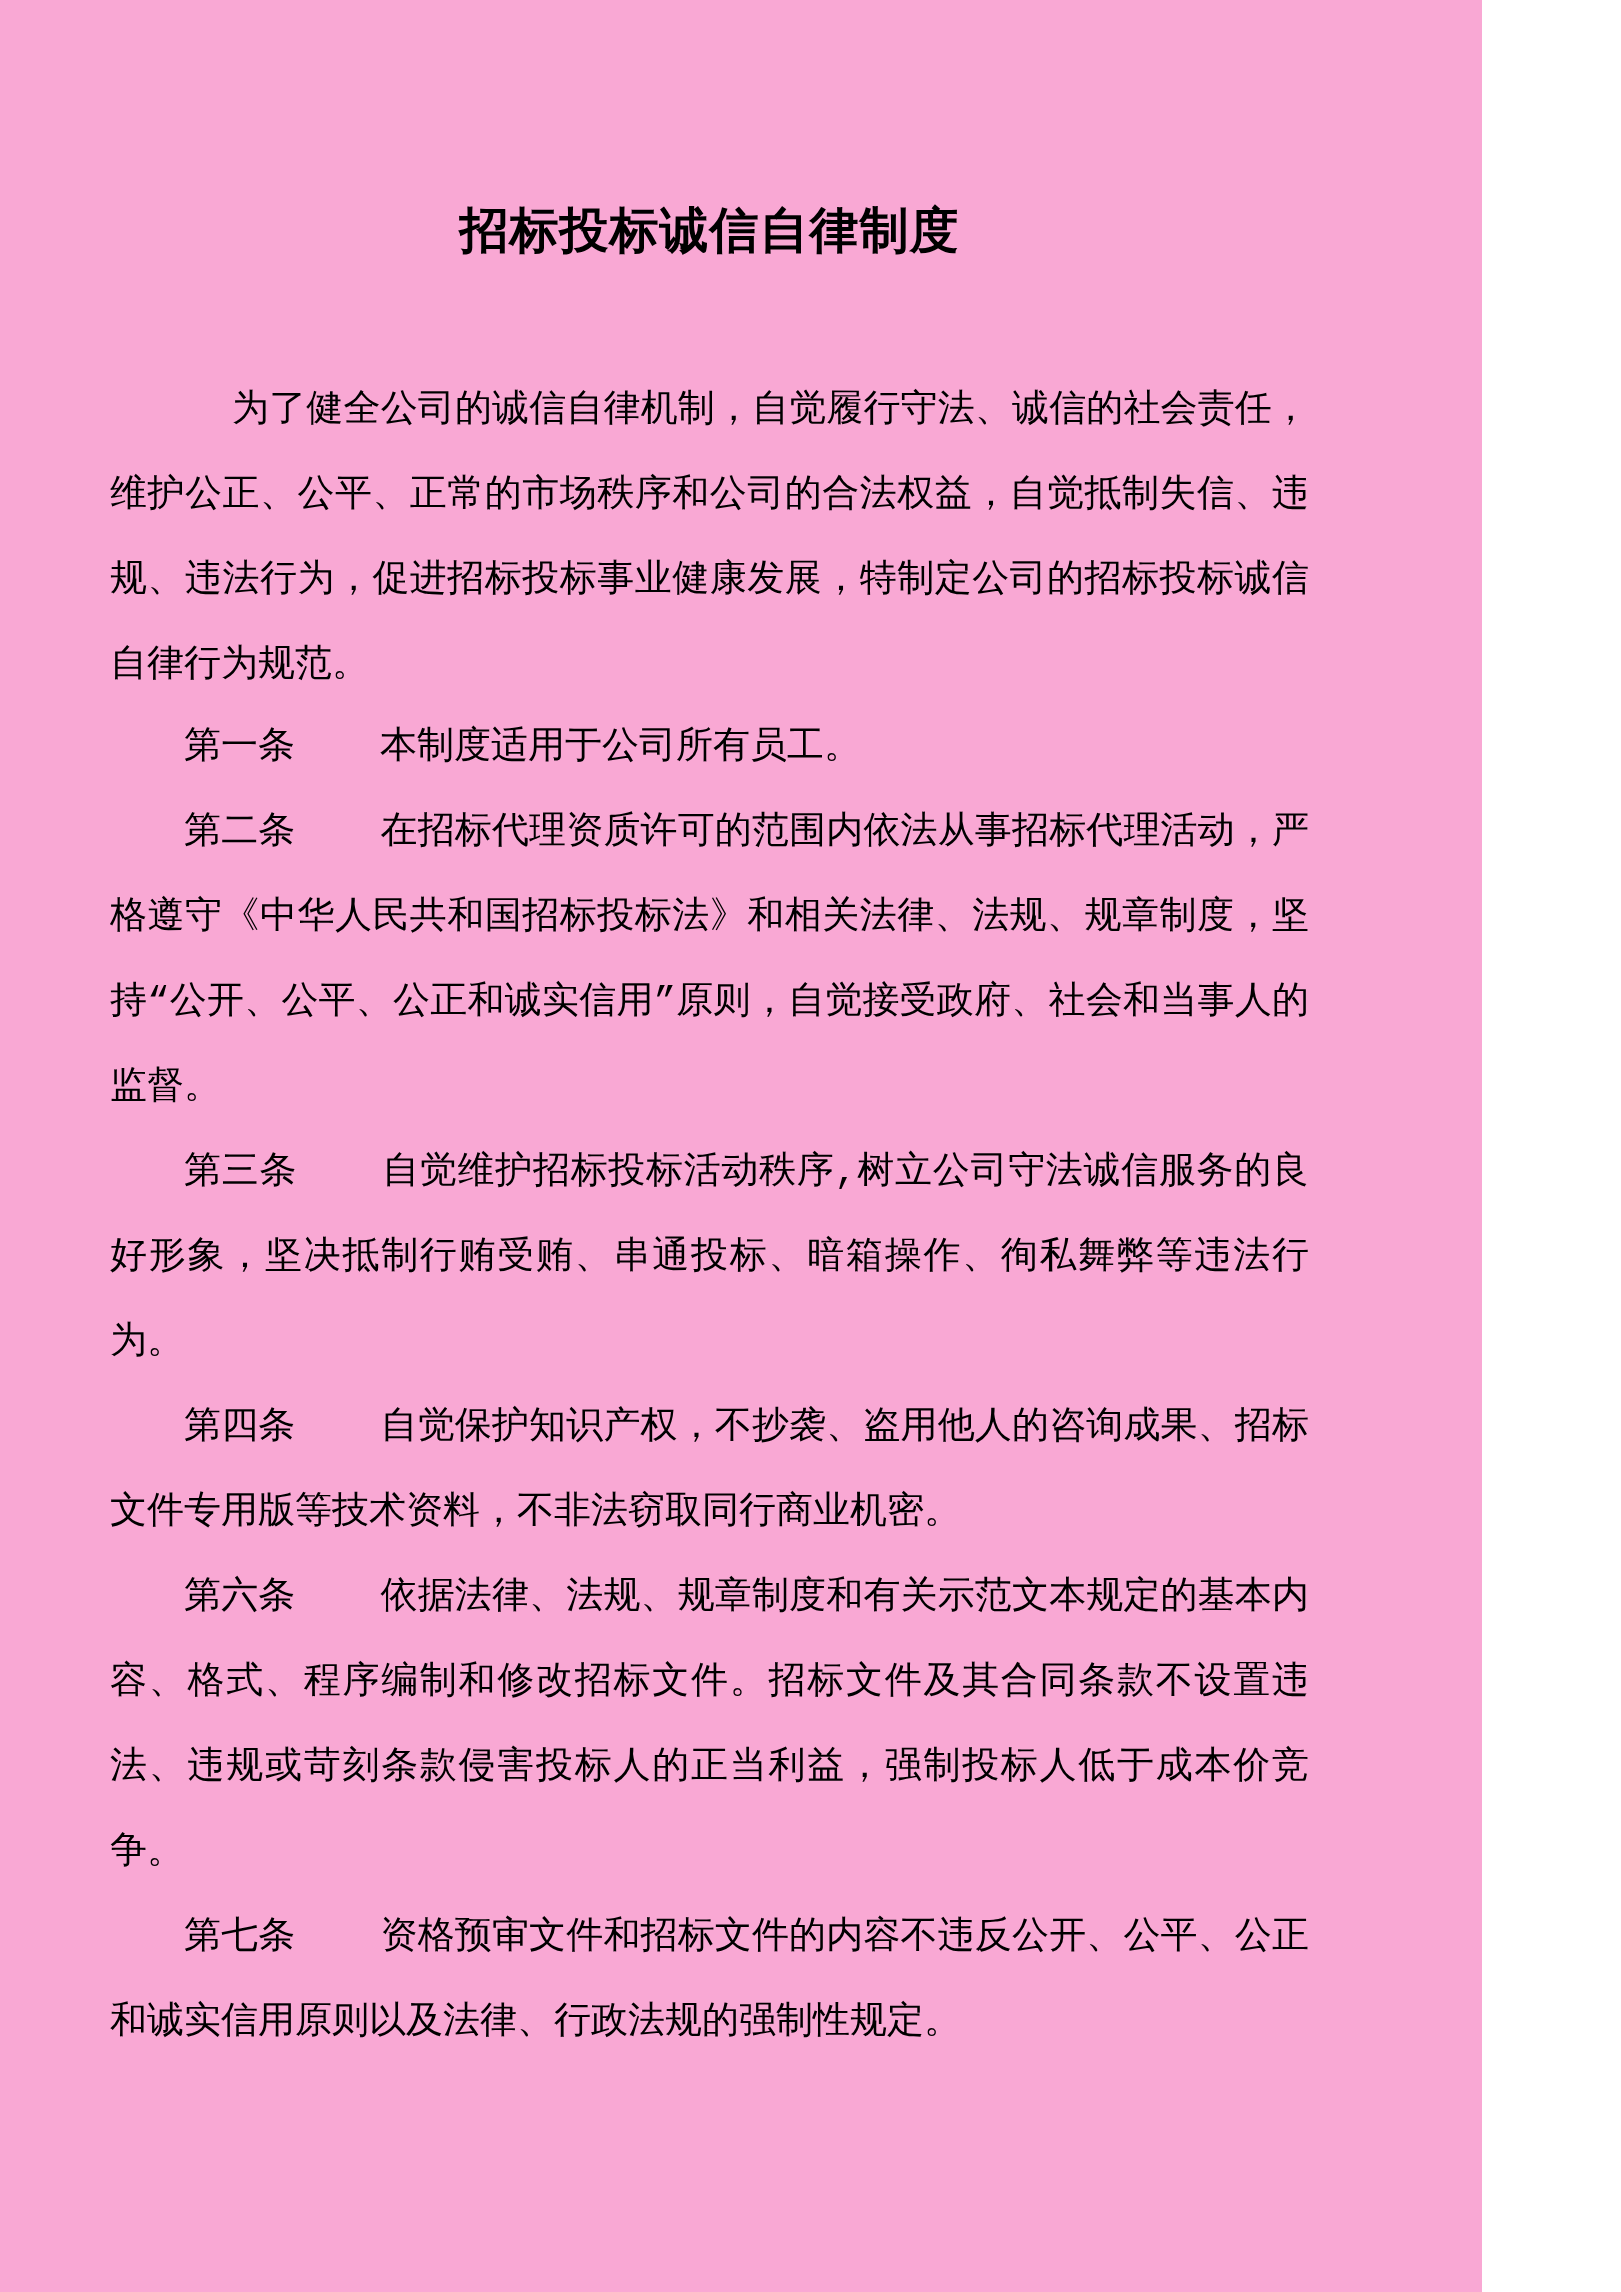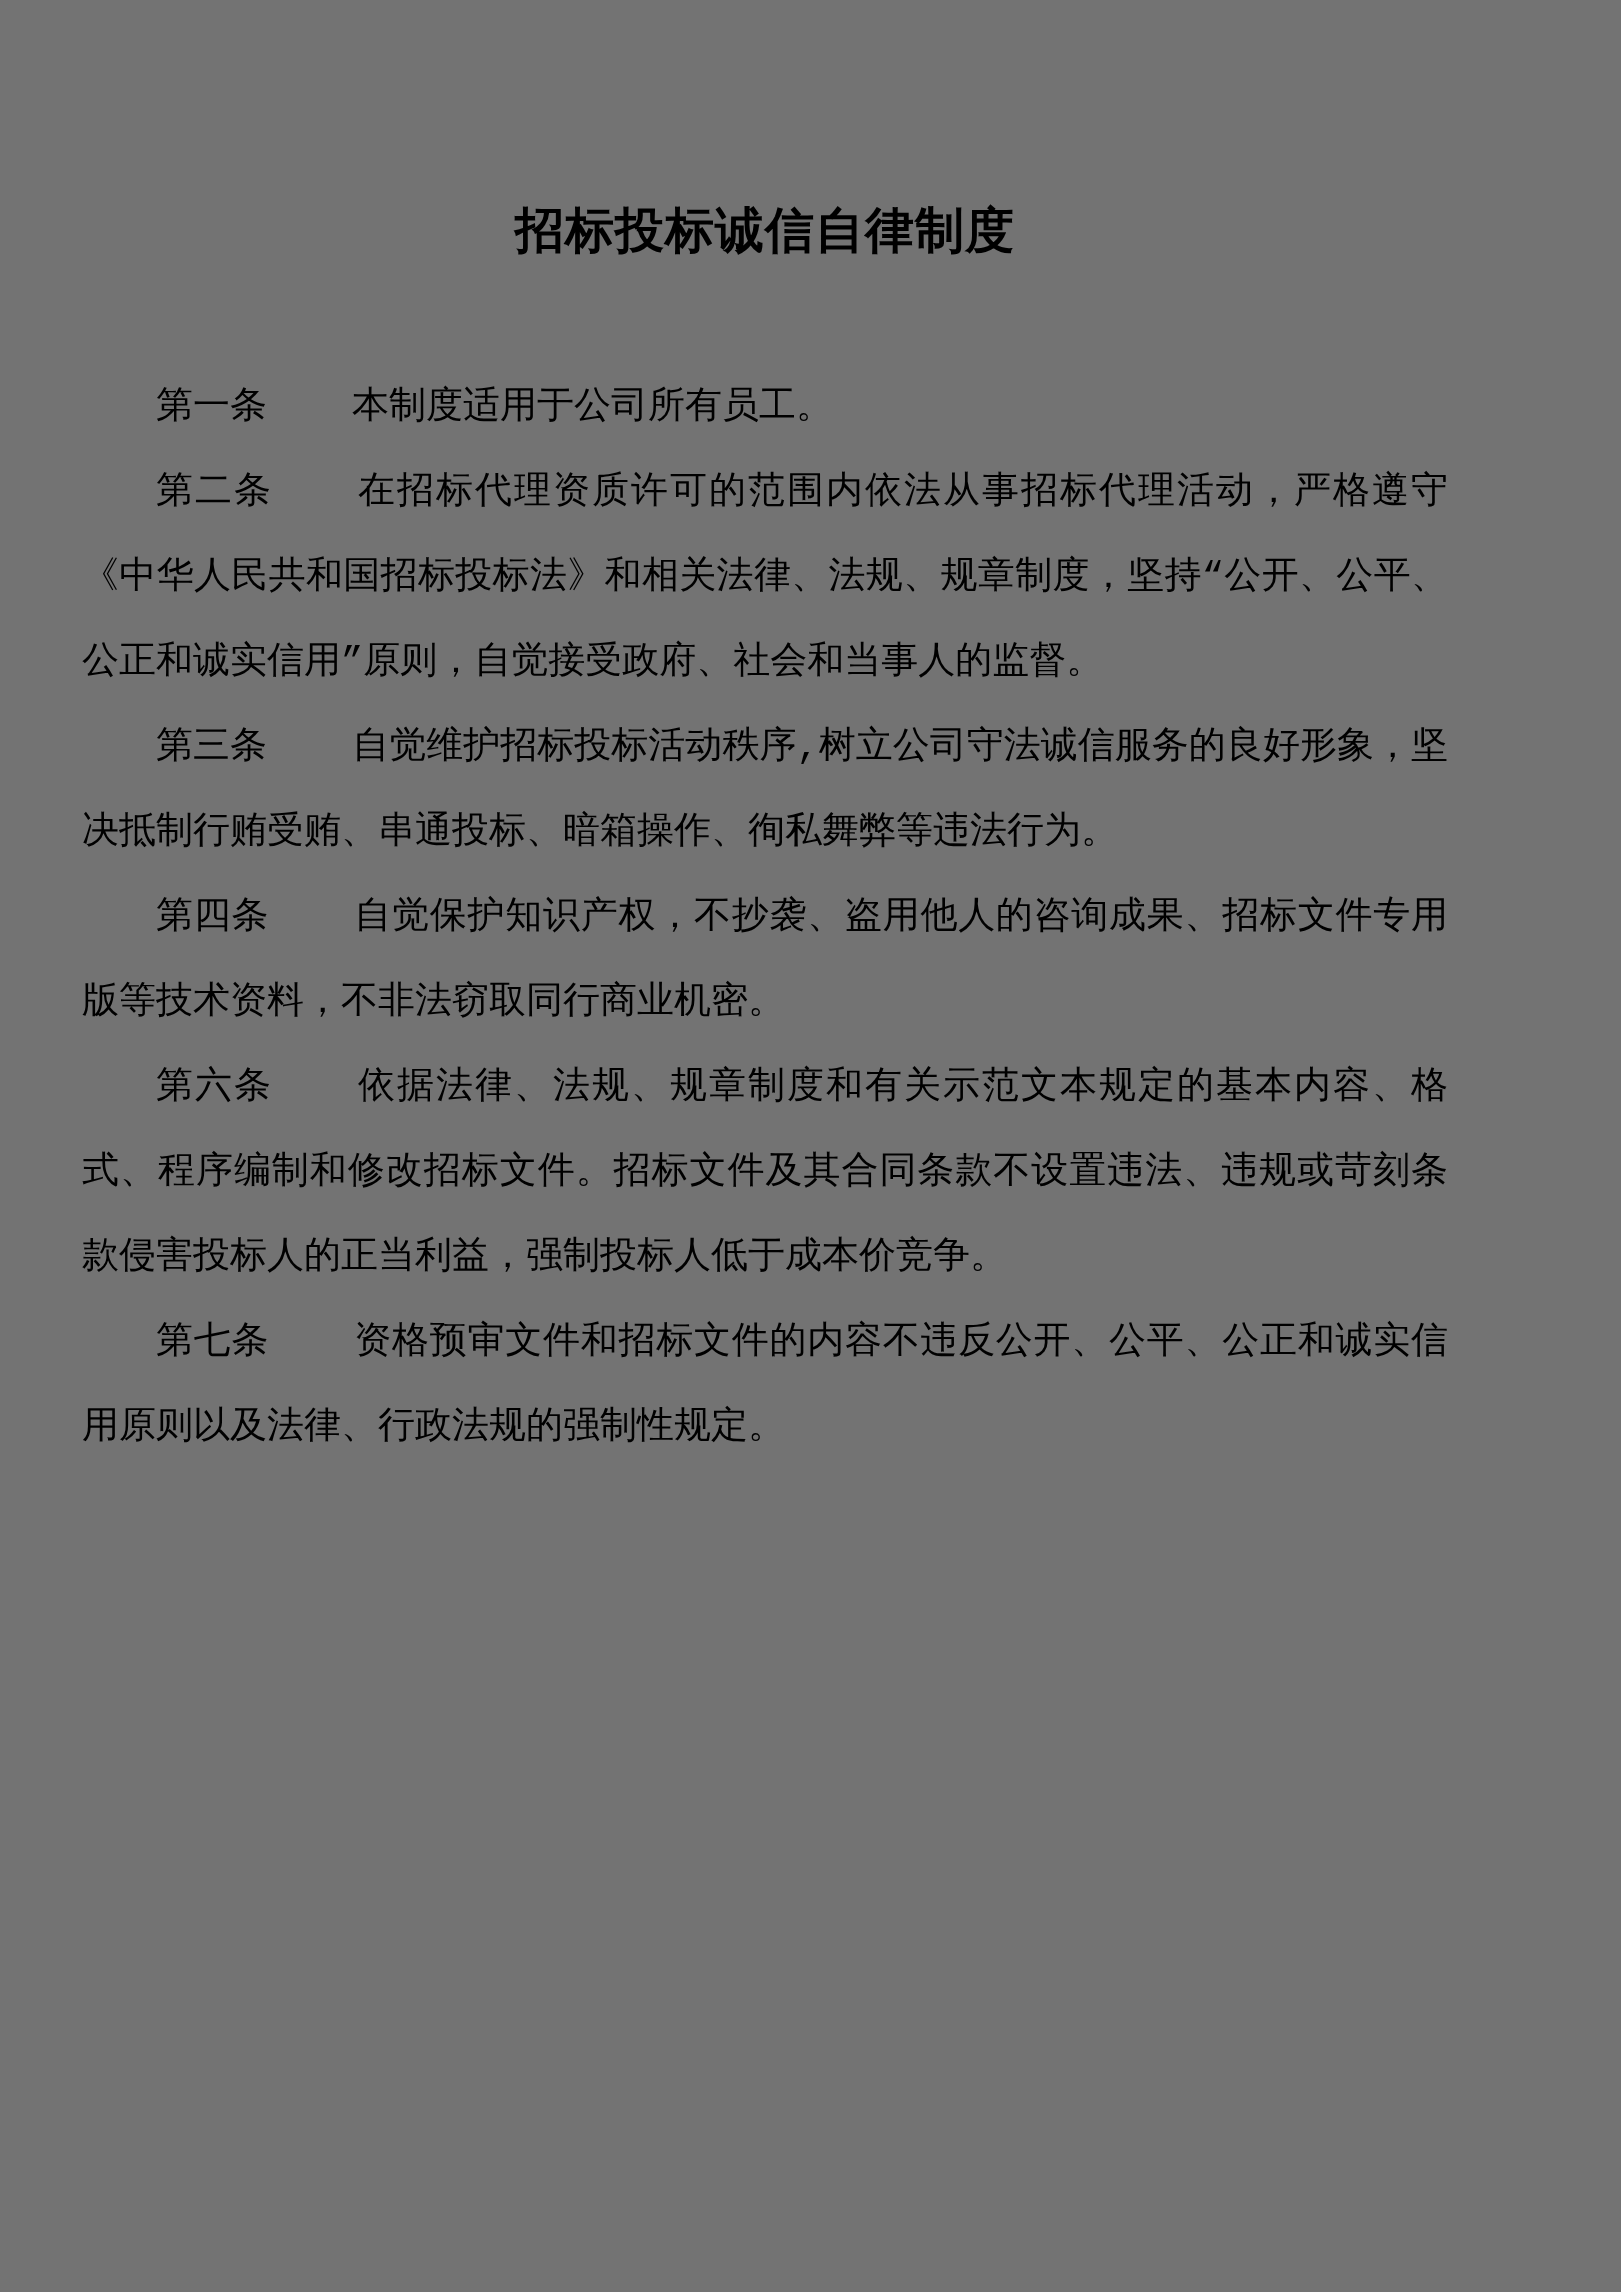--- a/index.html
+++ b/index.html
@@ -2,26 +2,26 @@
 <html><head>
 <meta charset="utf-8">
 <style>
   html, body {
     margin: 0;
     padding: 0;
     background: #ffffff;
   }
   .page {
     position: relative;
-    width: 1621px;
+    width: 1482px;
     height: 2293px;
     box-sizing: border-box;
-    background: #737373;
+    background: #f9a8d4;
     color: #000000;
-    padding: 196px 173px 0 82px;
+    padding: 196px 173px 0 110px;
     font-family: "Liberation Serif", "DejaVu Serif", serif;
     overflow: hidden;
   }
   .doc-title {
     margin: 0 0 100px 0;
     font-size: 49px;
     line-height: 69px;
     font-weight: bold;
     text-align: center;
     letter-spacing: 1px;
@@ -45,20 +45,21 @@
     margin-right: 2.3em;
   }
 </style>
 </head>
 <body>
 
 <div class="page">
 
   <h1 class="doc-title">招标投标诚信自律制度</h1>
 
+  <p class="para intro">为了健全公司的诚信自律机制，自觉履行守法、诚信的社会责任，维护公正、公平、正常的市场秩序和公司的合法权益，自觉抵制失信、违规、违法行为，促进招标投标事业健康发展，特制定公司的招标投标诚信自律行为规范。</p>
 
   <p class="para article"><span class="article-label">第一条</span><span>本制度适用于公司所有员工。</span></p>
 
   <p class="para article"><span class="article-label">第二条</span><span>在招标代理资质许可的范围内依法从事招标代理活动，严格遵守《中华人民共和国招标投标法》和相关法律、法规、规章制度，坚持“公开、公平、公正和诚实信用”原则，自觉接受政府、社会和当事人的监督。</span></p>
 
   <p class="para article"><span class="article-label">第三条</span><span>自觉维护招标投标活动秩序,树立公司守法诚信服务的良好形象，坚决抵制行贿受贿、串通投标、暗箱操作、徇私舞弊等违法行为。</span></p>
 
   <p class="para article"><span class="article-label">第四条</span><span>自觉保护知识产权，不抄袭、盗用他人的咨询成果、招标文件专用版等技术资料，不非法窃取同行商业机密。</span></p>
 
 

